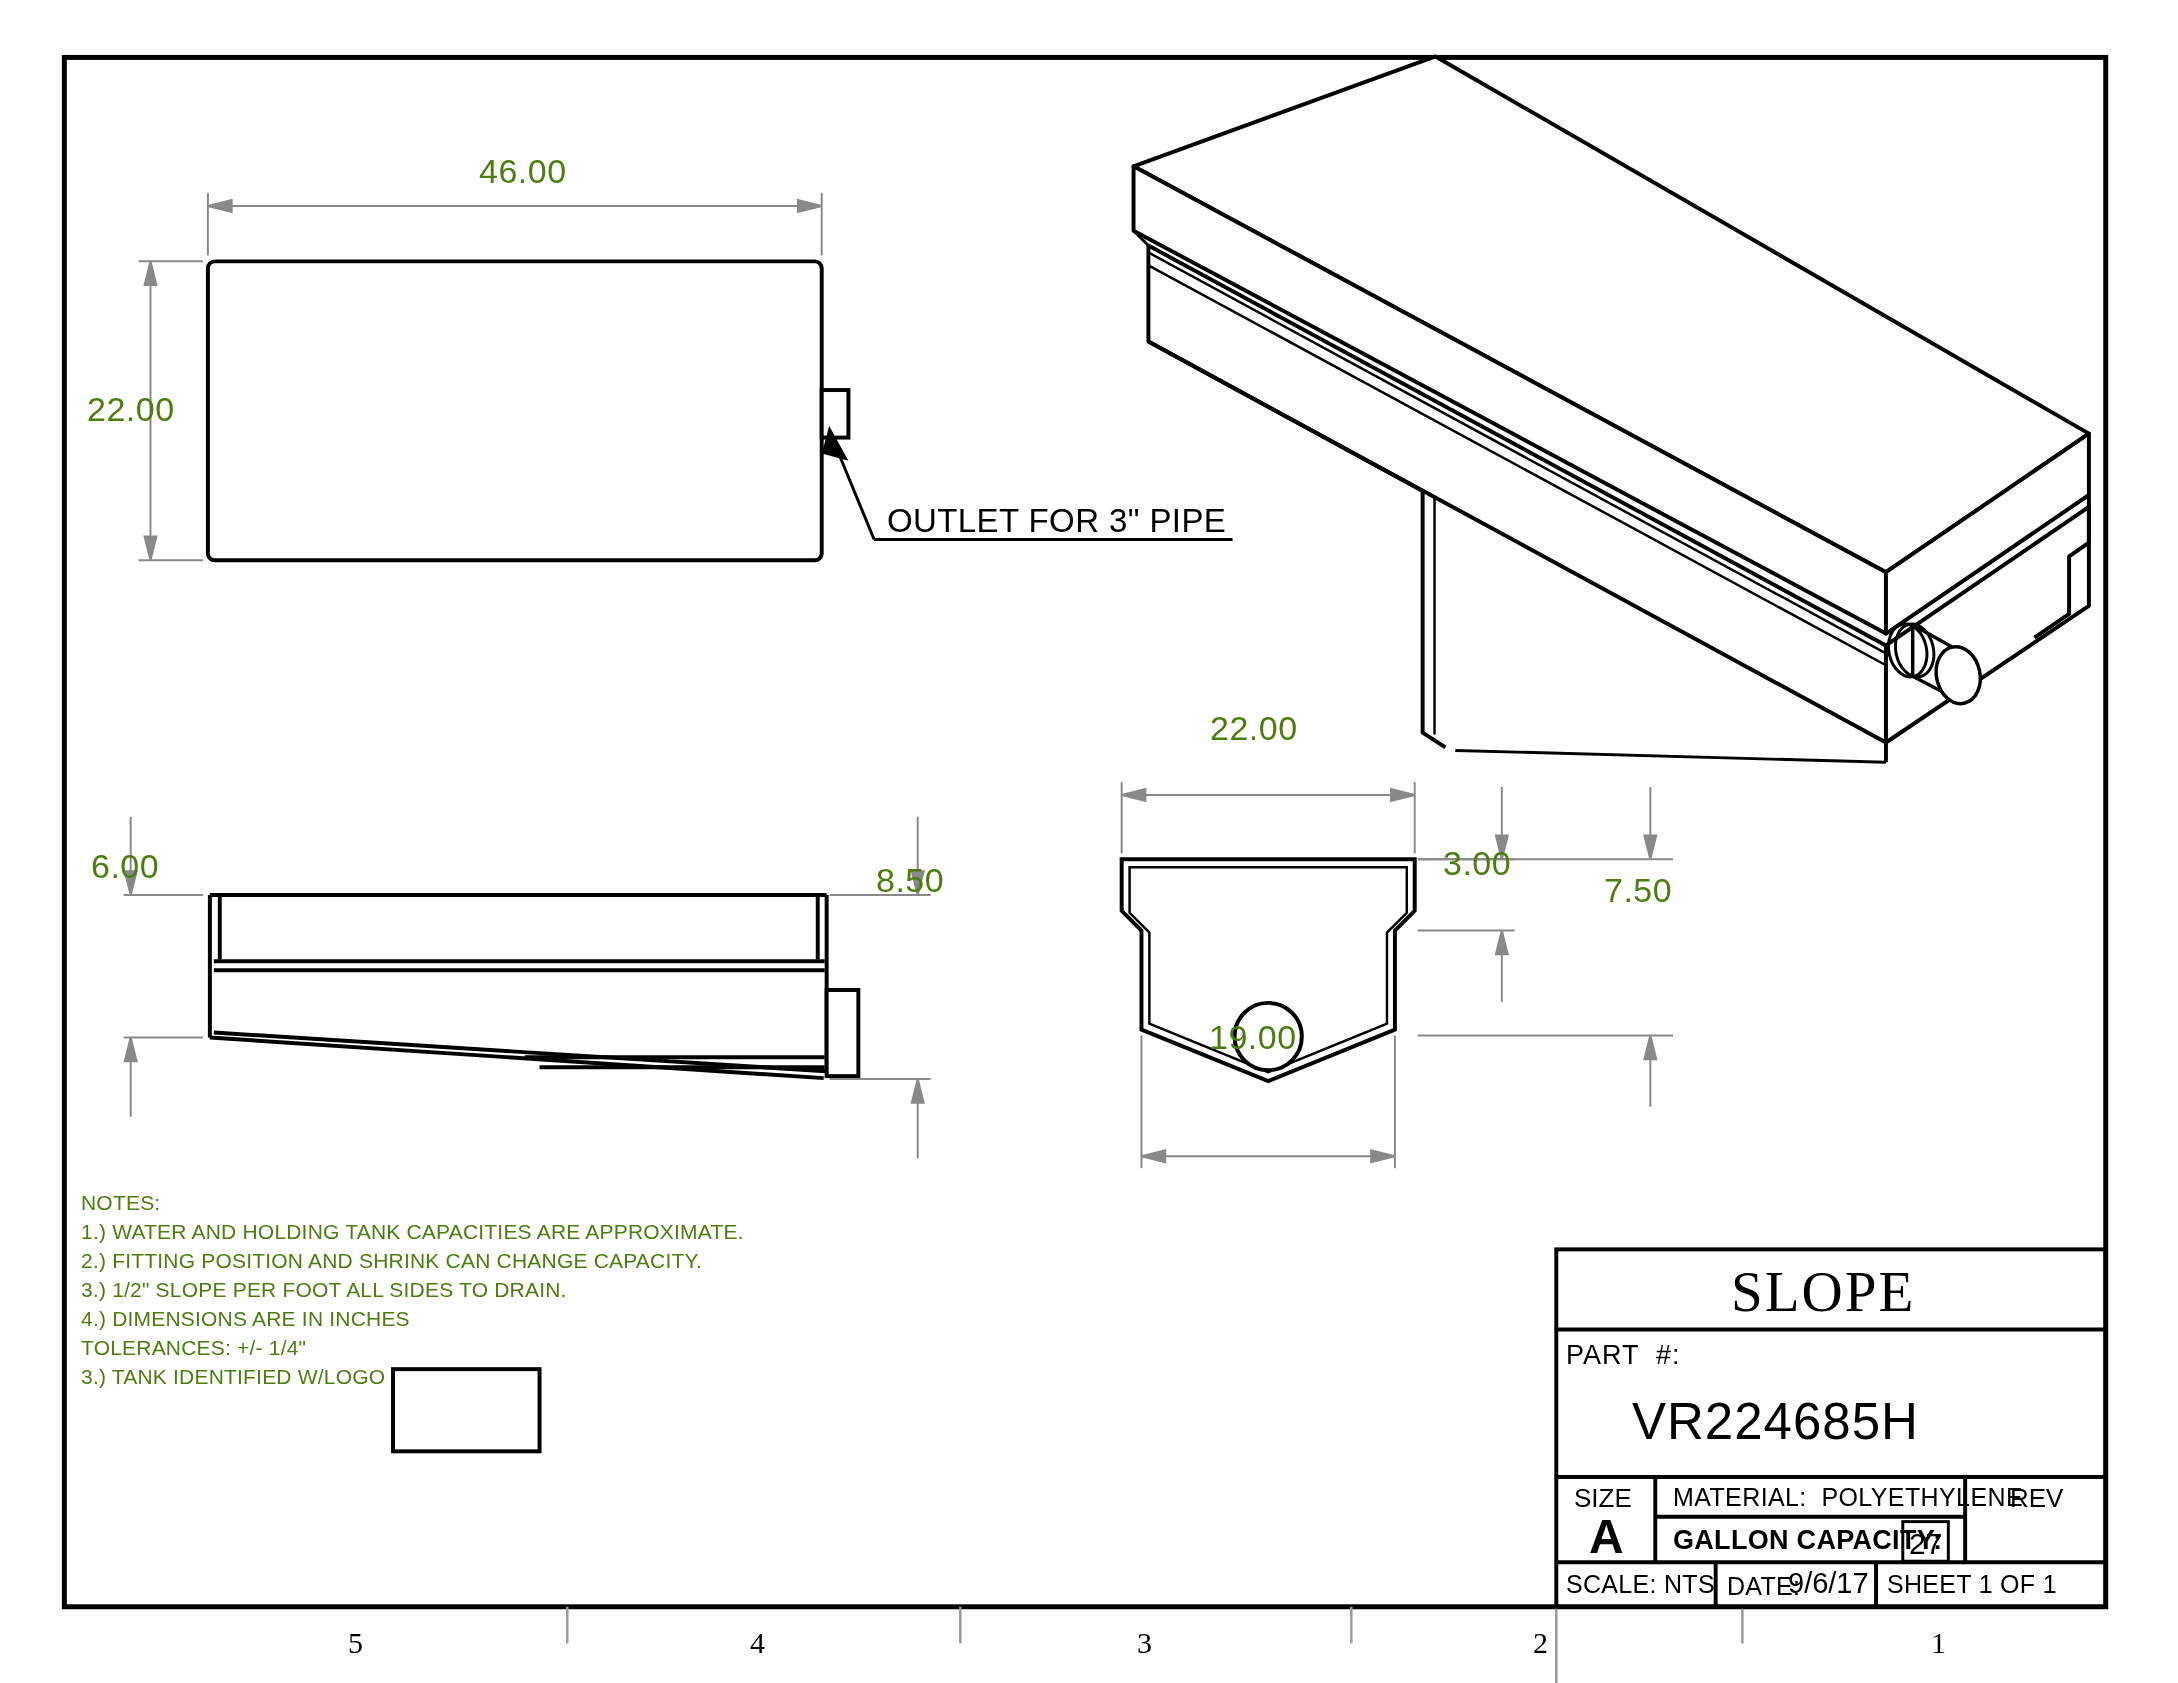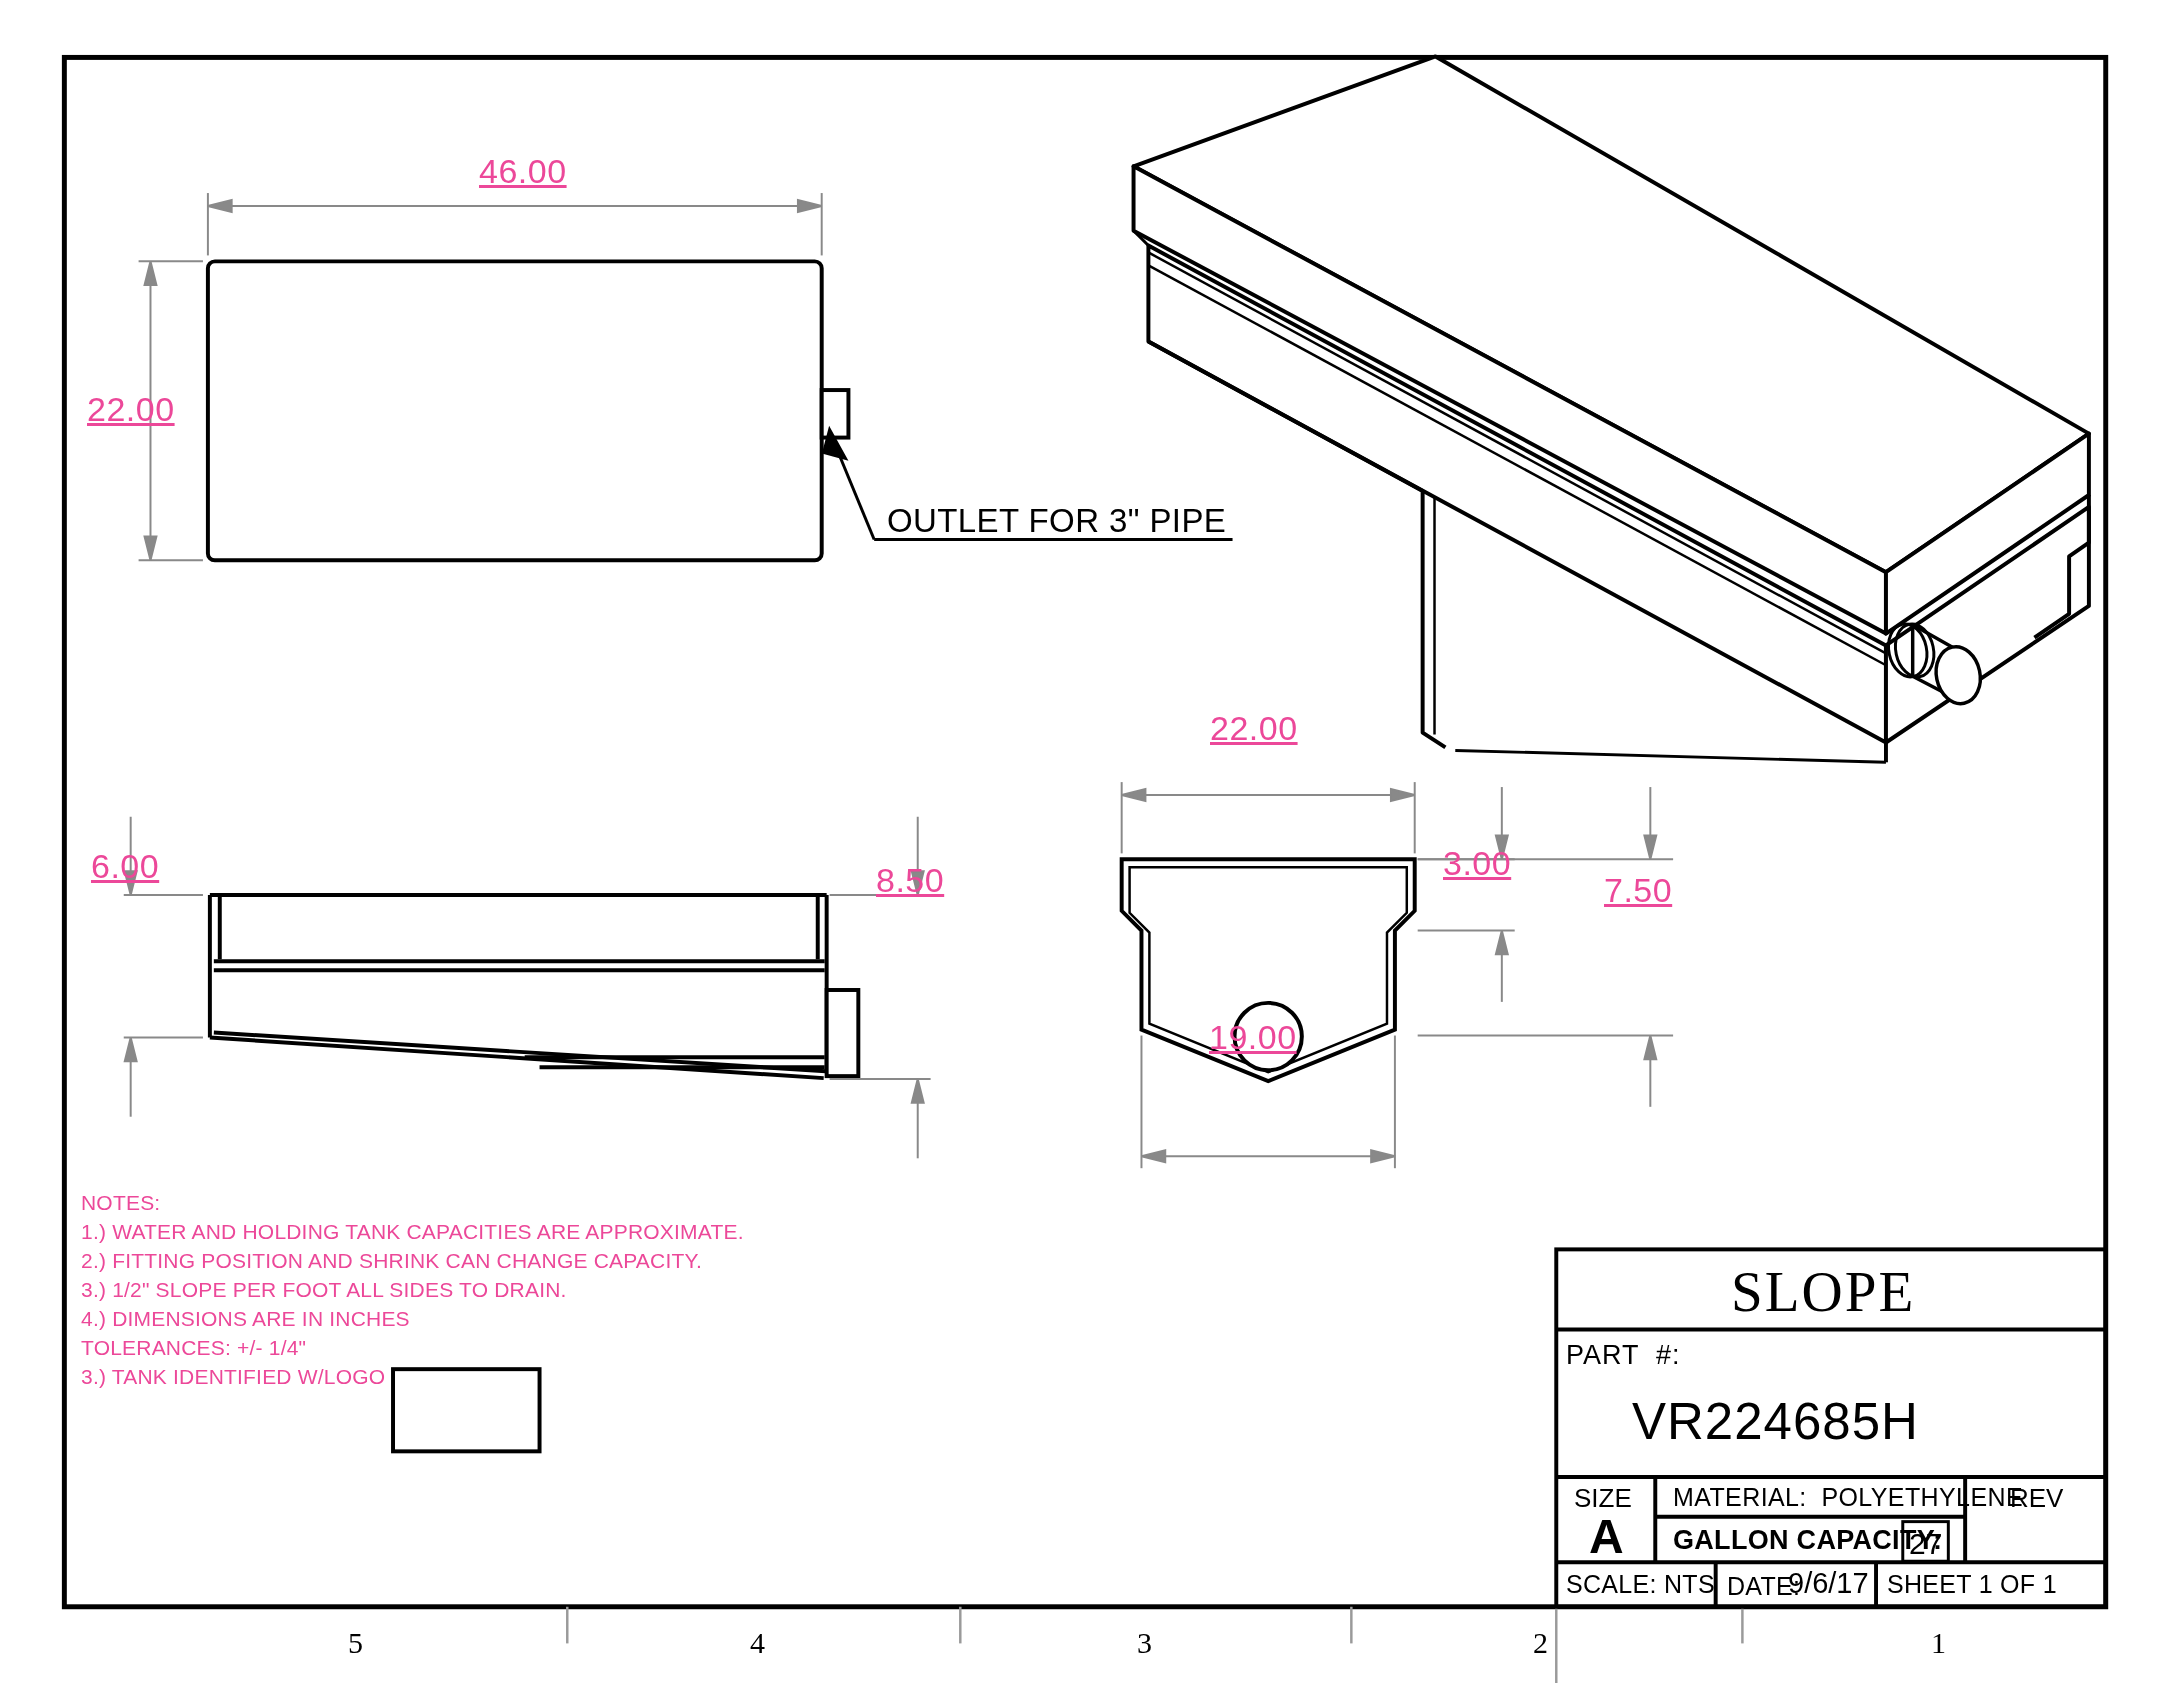--- a/index.html
+++ b/index.html
@@ -26,27 +26,26 @@
     top: 0;
     width: 2178px;
     height: 1683px;
   }
   .txt {
     position: absolute;
     white-space: pre;
     line-height: 1;
   }
   .dimtext {
-    color: #ec4899;
+    color: #4d7c0f;
     font-size: 34px;
     letter-spacing: 0.5px;
-    text-decoration: underline;
   }
   .notetext {
-    color: #ec4899;
+    color: #4d7c0f;
     font-size: 21px;
     letter-spacing: 0.2px;
   }
   .calloutext {
     color: #000000;
     font-size: 33px;
     letter-spacing: 0.4px;
   }
   .zonetext {
     color: #000000;

